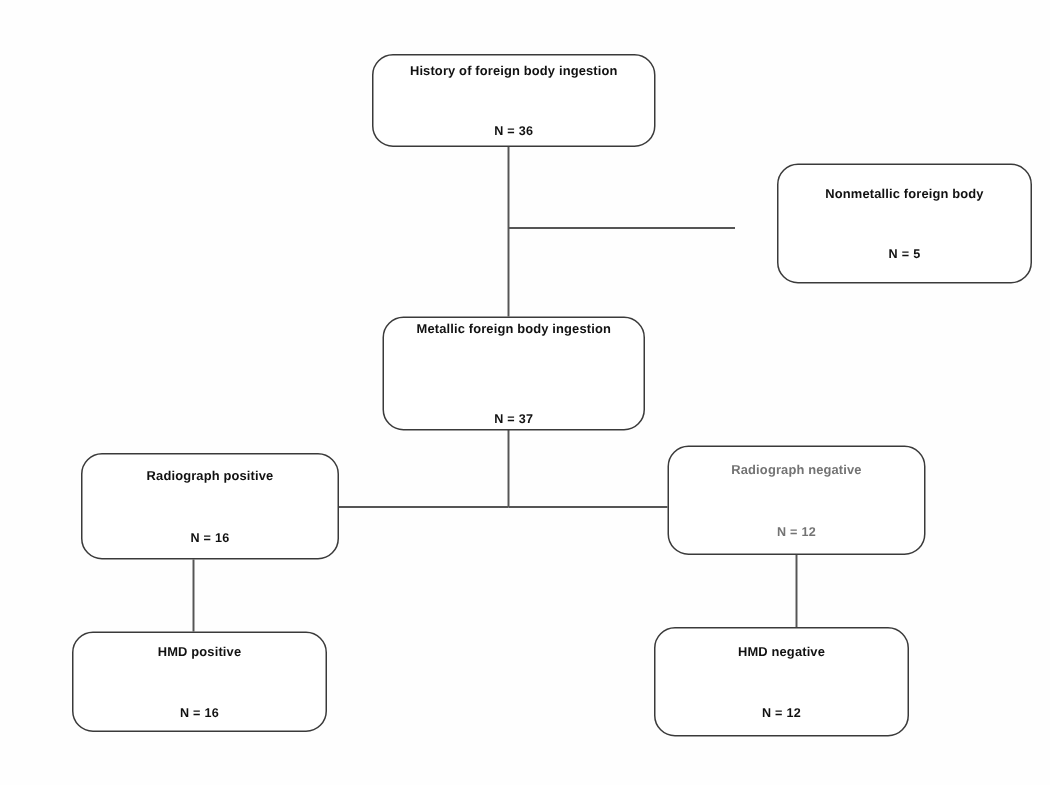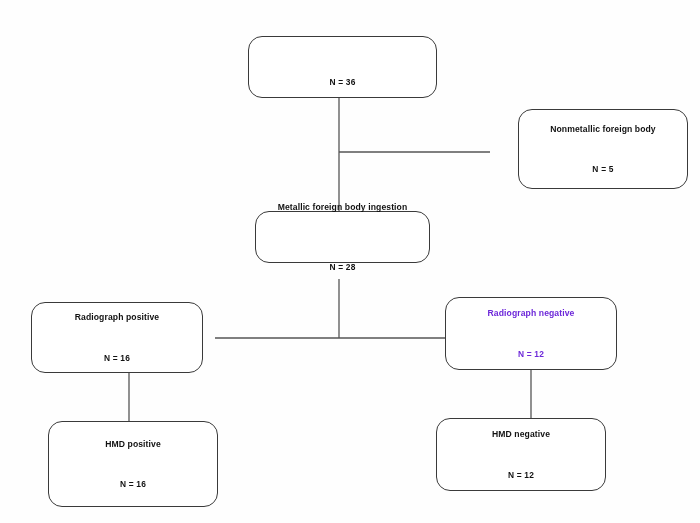--- a/index.html
+++ b/index.html
@@ -64,39 +64,40 @@
         <path d="M 339 279 L 339 338" stroke="#555555"></path>
         <path d="M 339 338 L 215 338" stroke="#555555"></path>
         <path d="M 339 338 L 445 338" stroke="#555555"></path>
         <path d="M 129 373 L 129 421" stroke="#555555"></path>
         <path d="M 531 370 L 531 418" stroke="#555555"></path>
       </g>
   </svg>
 
   <div id="node-layer">
       <div class="node" style="left: 248px; top: 36px; width: 189px; height: 62px; border-color: rgb(58, 58, 58); color: rgb(17, 17, 17);">
+        <div class="node-title">History of foreign body ingestion</div>
         <div class="node-count">N = 36</div>
       </div>
       <div class="node" style="left: 518px; top: 109px; width: 170px; height: 80px; border-color: rgb(58, 58, 58); color: rgb(17, 17, 17);">
         <div class="node-title">Nonmetallic foreign body</div>
         <div class="node-count">N = 5</div>
       </div>
-      <div class="node" style="left: 255px; top: 211px; width: 175px; height: 52px; border-color: rgb(58, 58, 58); color: rgb(17, 17, 17); gap: 20px;">
+      <div class="node" style="left: 255px; top: 211px; width: 175px; height: 76px; border-color: rgb(58, 58, 58); color: rgb(17, 17, 17); gap: 20px;">
         <div class="node-title">Metallic foreign body ingestion</div>
-        <div class="node-count">N = 28</div>
+        <div class="node-count">N = 37</div>
       </div>
-      <div class="node" style="left: 31px; top: 302px; width: 172px; height: 71px; border-color: rgb(58, 58, 58); color: rgb(17, 17, 17);">
+      <div class="node" style="left: 54px; top: 302px; width: 172px; height: 71px; border-color: rgb(58, 58, 58); color: rgb(17, 17, 17);">
         <div class="node-title">Radiograph positive</div>
         <div class="node-count">N = 16</div>
       </div>
-      <div class="node" style="left: 445px; top: 297px; width: 172px; height: 73px; border-color: rgb(58, 58, 58); color: #6d28d9;">
+      <div class="node" style="left: 445px; top: 297px; width: 172px; height: 73px; border-color: rgb(58, 58, 58); color: #737373;">
         <div class="node-title">Radiograph negative</div>
         <div class="node-count">N = 12</div>
       </div>
-      <div class="node" style="left: 48px; top: 421px; width: 170px; height: 86px; border-color: rgb(58, 58, 58); color: rgb(17, 17, 17);">
+      <div class="node" style="left: 48px; top: 421px; width: 170px; height: 67px; border-color: rgb(58, 58, 58); color: rgb(17, 17, 17);">
         <div class="node-title">HMD positive</div>
         <div class="node-count">N = 16</div>
       </div>
       <div class="node" style="left: 436px; top: 418px; width: 170px; height: 73px; border-color: rgb(58, 58, 58); color: rgb(17, 17, 17);">
         <div class="node-title">HMD negative</div>
         <div class="node-count">N = 12</div>
       </div>
     </div>
 
 </div>

